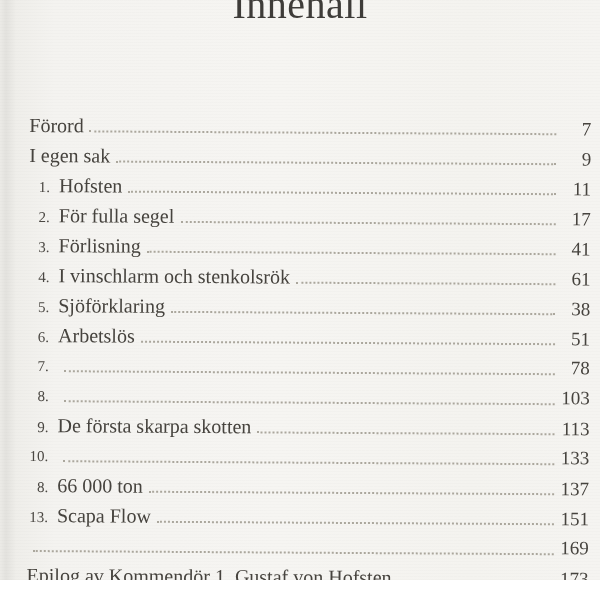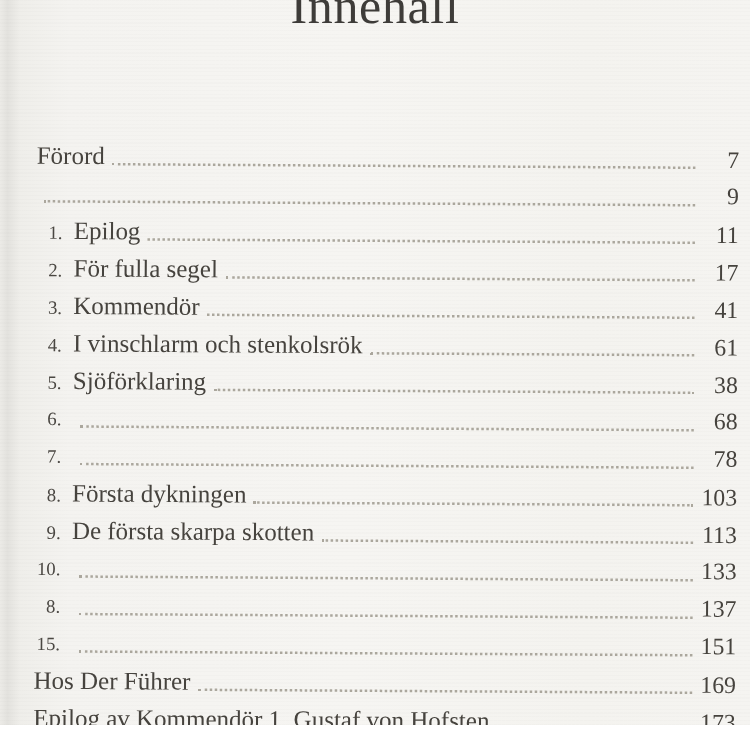--- a/index.html
+++ b/index.html
@@ -93,93 +93,95 @@
   <h1 class="title">Innehåll</h1>
   <div class="toc" id="toc">
       <div class="row">
         <span class="num empty"></span>
         <span class="label">Förord</span>
         <span class="leader"></span>
         <span class="pagenum">7</span>
       </div>
       <div class="row">
         <span class="num empty"></span>
+        <span class="label">I egen sak</span>
         <span class="leader"></span>
         <span class="pagenum">9</span>
       </div>
       <div class="row">
         <span class="num">1.</span>
-        <span class="label">Epilog</span>
+        <span class="label">Hofsten</span>
         <span class="leader"></span>
         <span class="pagenum">11</span>
       </div>
       <div class="row">
         <span class="num">2.</span>
         <span class="label">För fulla segel</span>
         <span class="leader"></span>
         <span class="pagenum">17</span>
       </div>
       <div class="row">
         <span class="num">3.</span>
-        <span class="label">Kommendör</span>
+        <span class="label">Förlisning</span>
         <span class="leader"></span>
         <span class="pagenum">41</span>
       </div>
       <div class="row">
         <span class="num">4.</span>
         <span class="label">I vinschlarm och stenkolsrök</span>
         <span class="leader"></span>
         <span class="pagenum">61</span>
       </div>
       <div class="row">
         <span class="num">5.</span>
         <span class="label">Sjöförklaring</span>
         <span class="leader"></span>
         <span class="pagenum">38</span>
       </div>
       <div class="row">
         <span class="num">6.</span>
+        <span class="label">Arbetslös</span>
         <span class="leader"></span>
-        <span class="pagenum">68</span>
+        <span class="pagenum">51</span>
       </div>
       <div class="row">
         <span class="num">7.</span>
         <span class="leader"></span>
         <span class="pagenum">78</span>
       </div>
       <div class="row">
         <span class="num">8.</span>
-        <span class="label">Första dykningen</span>
         <span class="leader"></span>
         <span class="pagenum">103</span>
       </div>
       <div class="row">
         <span class="num">9.</span>
         <span class="label">De första skarpa skotten</span>
         <span class="leader"></span>
         <span class="pagenum">113</span>
       </div>
       <div class="row">
         <span class="num">10.</span>
         <span class="leader"></span>
         <span class="pagenum">133</span>
       </div>
       <div class="row">
         <span class="num">8.</span>
+        <span class="label">66 000 ton</span>
         <span class="leader"></span>
         <span class="pagenum">137</span>
       </div>
       <div class="row">
-        <span class="num">15.</span>
+        <span class="num">13.</span>
+        <span class="label">Scapa Flow</span>
         <span class="leader"></span>
         <span class="pagenum">151</span>
       </div>
       <div class="row">
         <span class="num empty"></span>
-        <span class="label">Hos Der Führer</span>
         <span class="leader"></span>
         <span class="pagenum">169</span>
       </div>
       <div class="row">
         <span class="num empty"></span>
         <span class="label">Epilog av Kommendör 1. Gustaf von Hofsten</span>
         <span class="leader"></span>
         <span class="pagenum">173</span>
       </div>
     </div>

